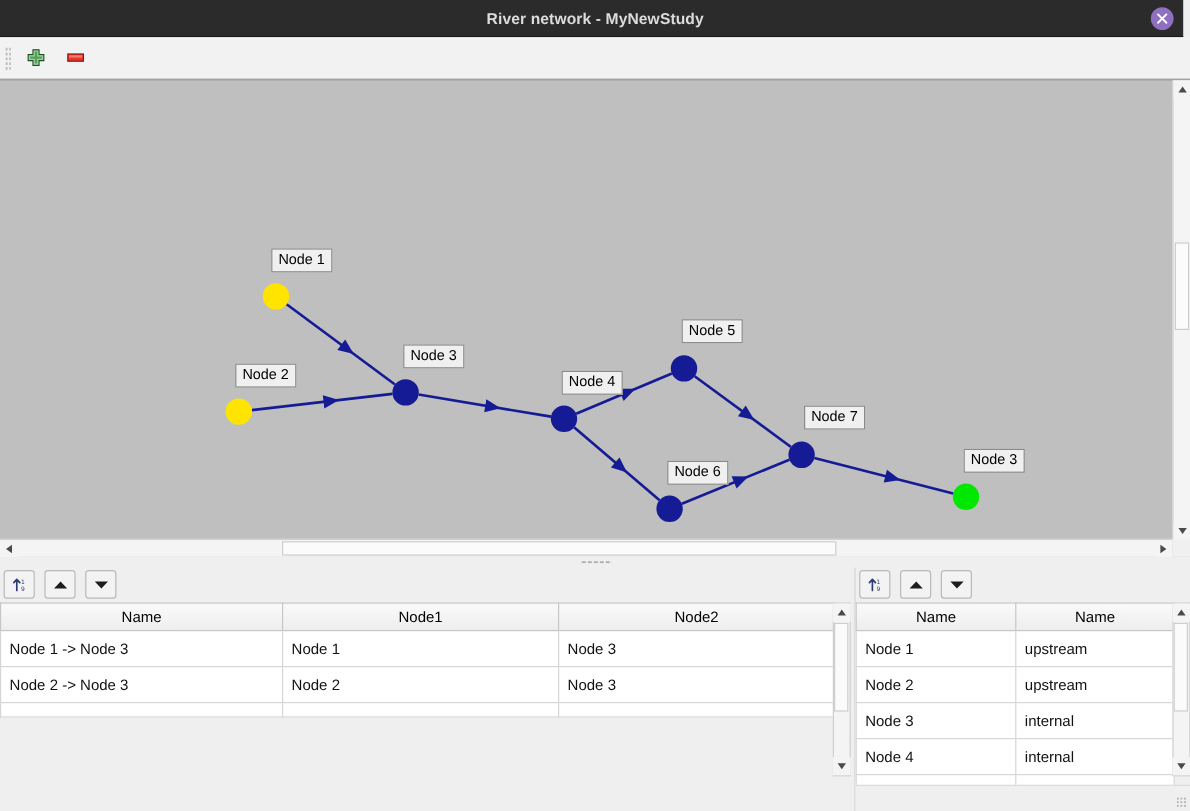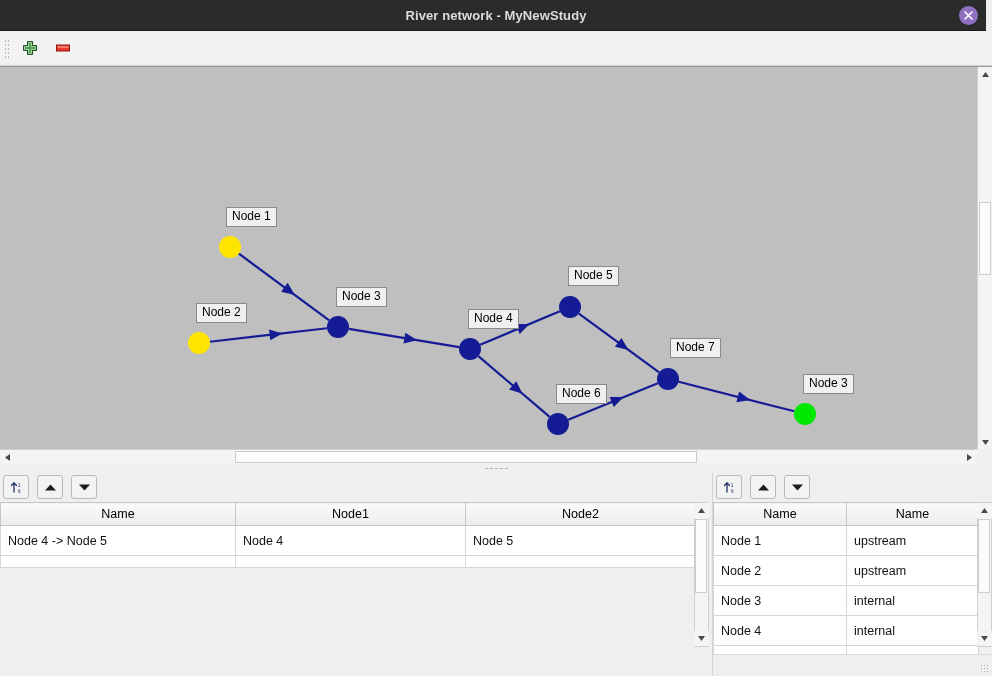--- a/index.html
+++ b/index.html
@@ -333,23 +333,28 @@
       </colgroup>
     <thead>
         <tr>
           <th>Name</th>
           <th>Node1</th>
           <th>Node2</th>
         </tr>
       </thead>
     <tbody>
         <tr>
-          <td>Node 4 -&gt; Node 5</td>
-          <td>Node 4</td>
-          <td>Node 5</td>
+          <td>Node 1 -&gt; Node 3</td>
+          <td>Node 1</td>
+          <td>Node 3</td>
+        </tr>
+        <tr>
+          <td>Node 2 -&gt; Node 3</td>
+          <td>Node 2</td>
+          <td>Node 3</td>
         </tr>
         <tr>
           <td style="height: 12px;"></td>
           <td style="height: 12px;"></td>
           <td style="height: 12px;"></td>
         </tr>
       </tbody>
   </table>
 
   <div class="grid-vscroll" style="left:694px; height:145px;">

